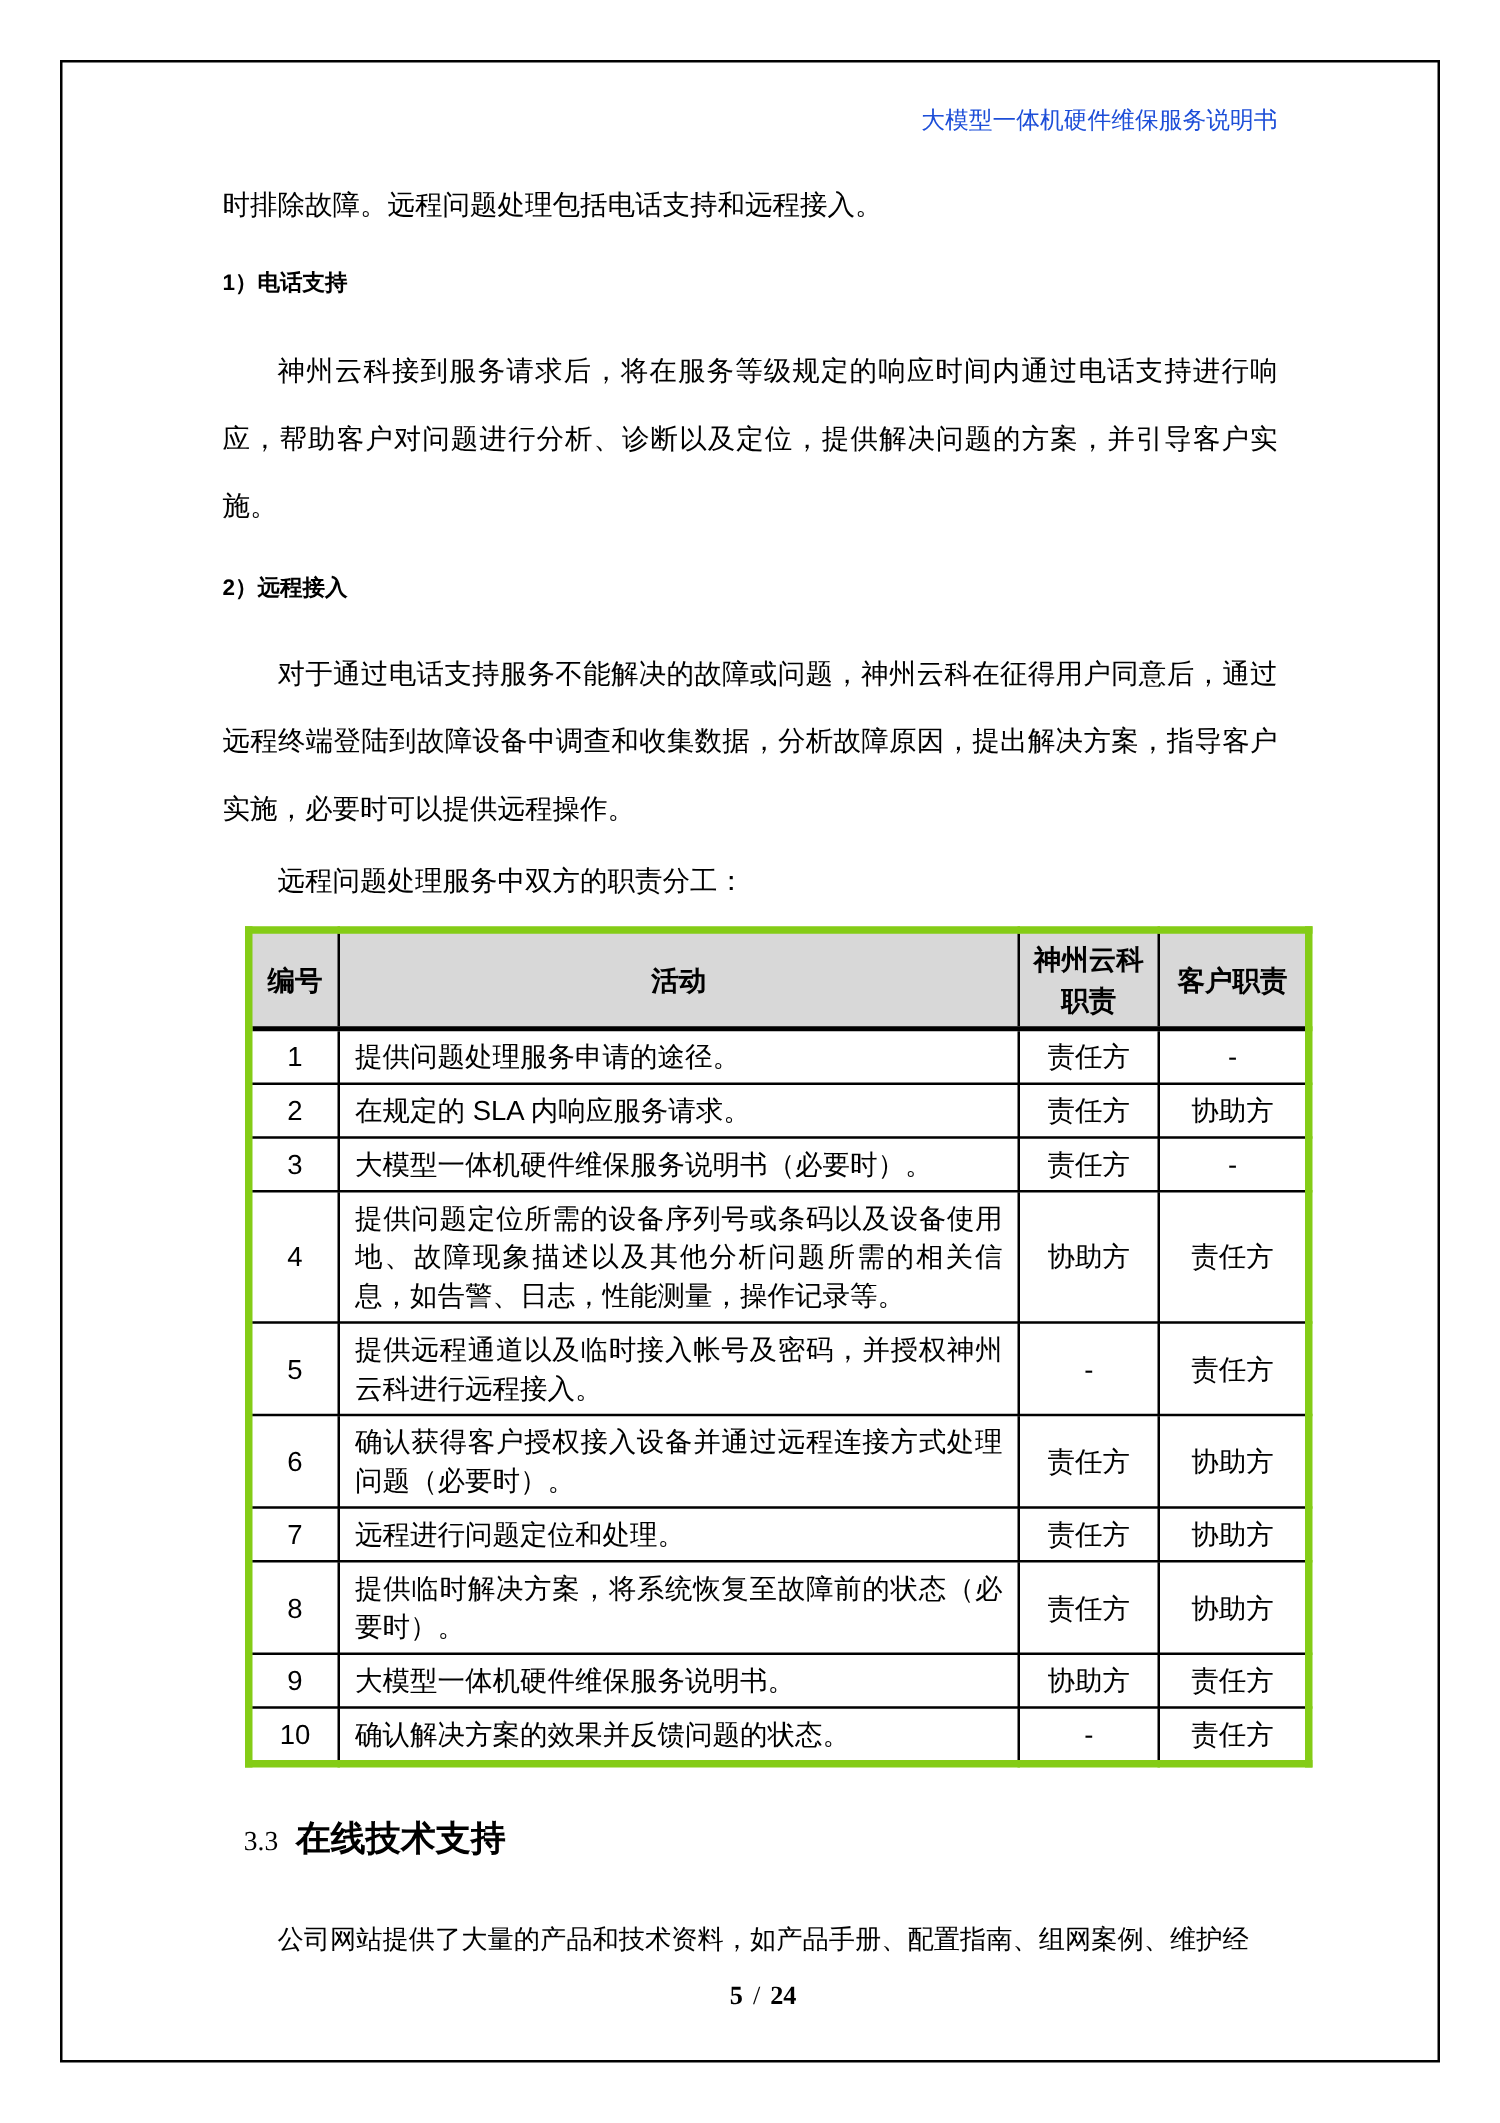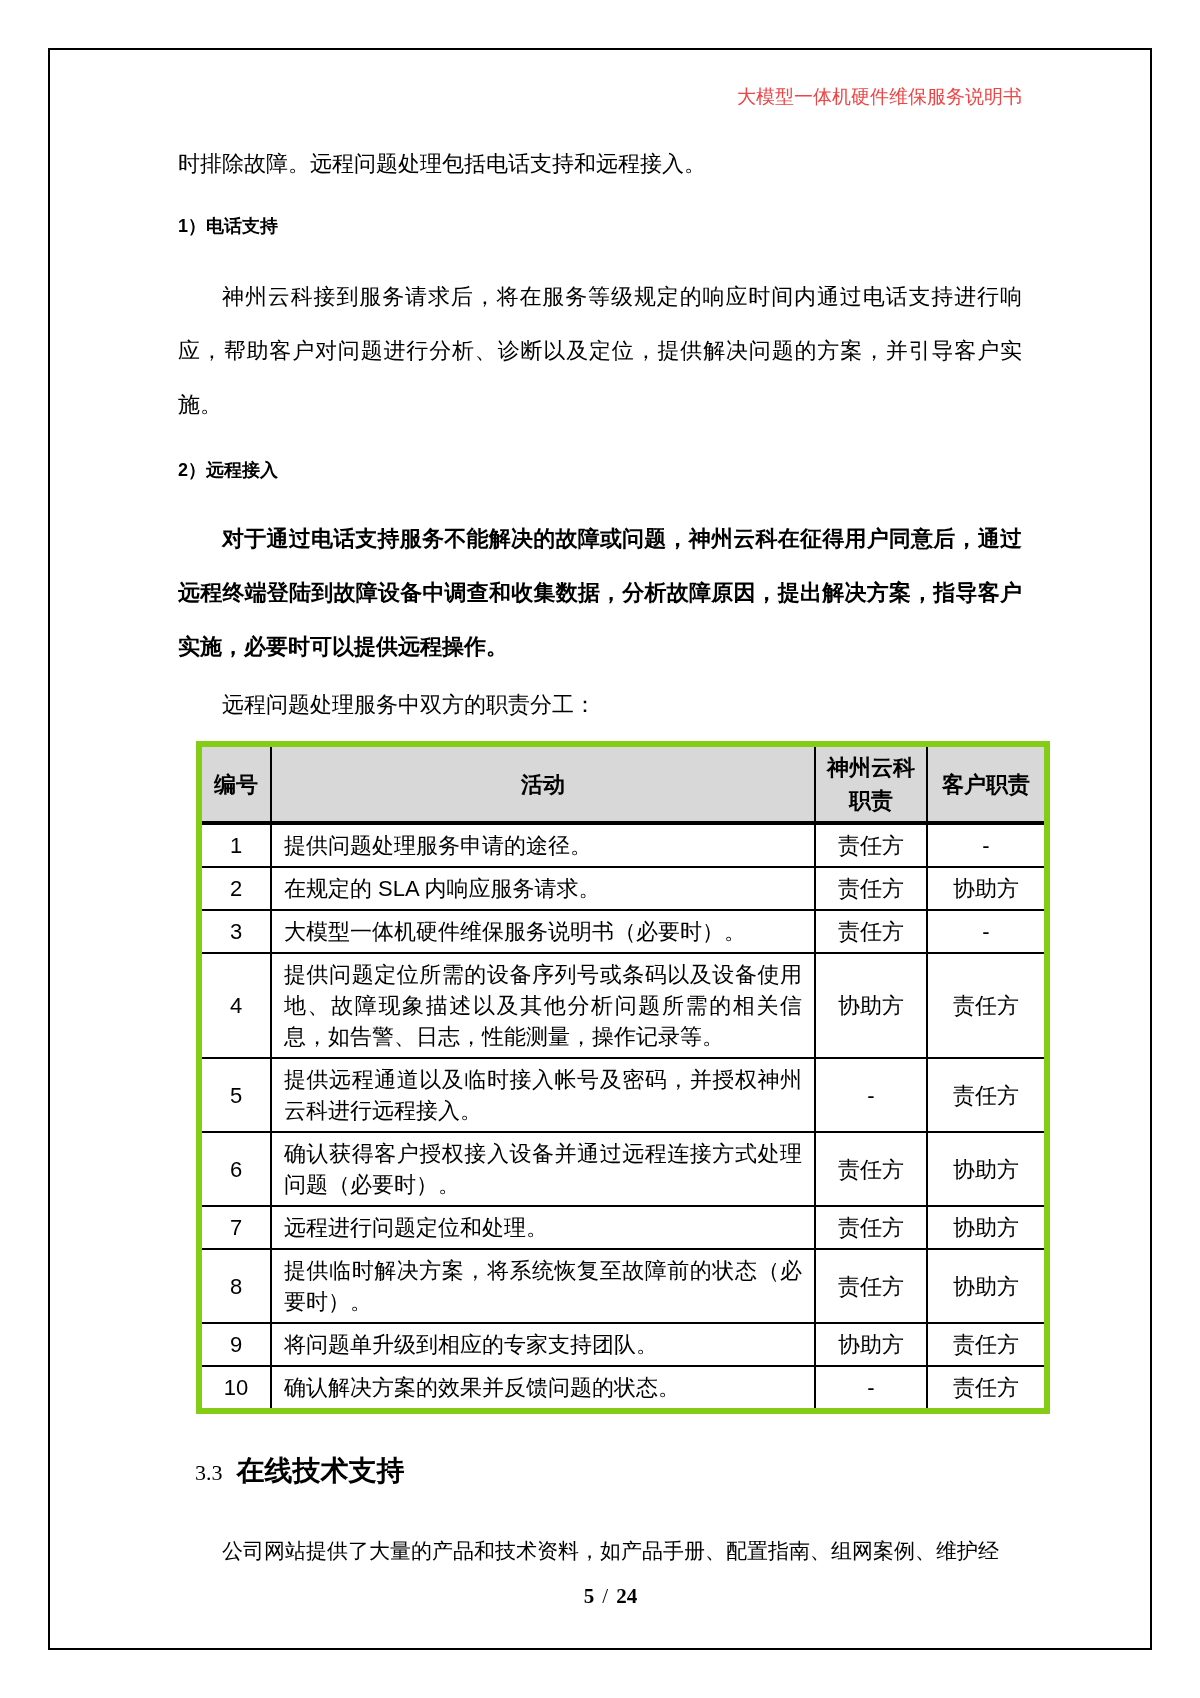--- a/index.html
+++ b/index.html
@@ -15,38 +15,38 @@
     position:absolute; left:48px; top:48px;
     width:1104px; height:1602px;
     border:2px solid #000;
     background:#fff;
   }
   .header-title {
     position:absolute; left:178px; top:84px; width:844px;
     text-align:right;
     font-family:"Liberation Serif", serif;
     font-size:19px; line-height:26px;
-    color:#ef4444;
+    color:#1d4ed8;
   }
   .content {
     position:absolute; left:178px; top:0; width:844px;
   }
   .para {
     font-size:22px; line-height:54px;
     text-align:justify;
   }
   .indent { text-indent:44px; }
   .intro-para { margin-top:138px; line-height:52px; }
   .sub-heading {
     font-size:18px; font-weight:bold; line-height:40px;
   }
   .h1 { margin-top:16px; }
   .h2 { margin-top:18px; }
   .p1 { margin-top:24px; }
-  .p2 { margin-top:22px;font-weight:bold; }
+  .p2 { margin-top:22px; }
   .table-caption {
     margin-top:14px;
     font-size:22px; line-height:34px;
     text-indent:44px;
   }
   table.resp {
     margin-top:19px; margin-left:18px;
     width:848px;
     border-collapse:collapse;
     table-layout:fixed;
@@ -176,21 +176,21 @@
 
   <tr>
     <td class="c-id">8</td>
     <td class="c-act">提供临时解决方案，将系统恢复至故障前的状态（必要时）。</td>
     <td class="c-resp">责任方</td>
     <td class="c-resp">协助方</td>
   </tr>
 
   <tr>
     <td class="c-id">9</td>
-    <td class="c-act">将问题单升级到相应的专家支持团队。</td>
+    <td class="c-act">大模型一体机硬件维保服务说明书。</td>
     <td class="c-resp">协助方</td>
     <td class="c-resp">责任方</td>
   </tr>
 
   <tr>
     <td class="c-id">10</td>
     <td class="c-act">确认解决方案的效果并反馈问题的状态。</td>
     <td class="c-resp">-</td>
     <td class="c-resp">责任方</td>
   </tr>

